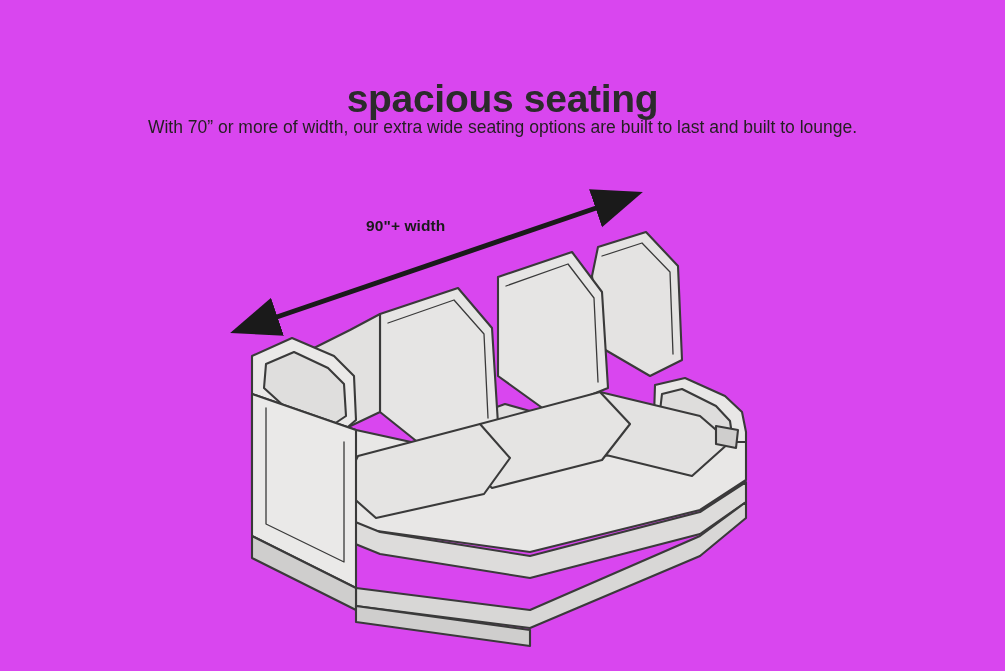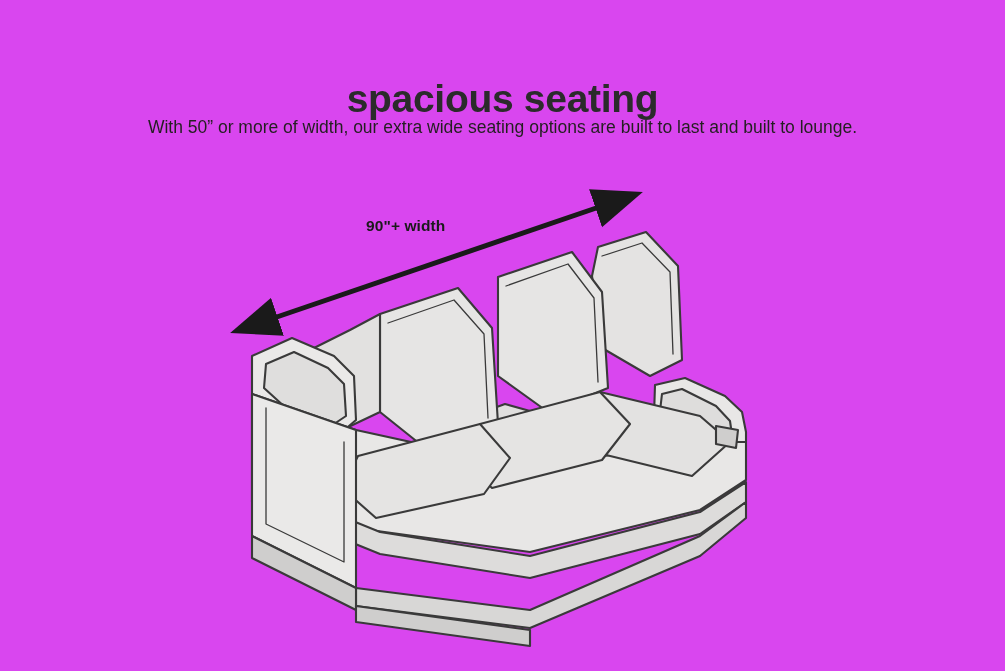--- a/index.html
+++ b/index.html
@@ -70,21 +70,21 @@
   }
 </style>
 </head>
 <body>
 
 <div class="page">
 
   <h1 class="headline">spacious seating</h1>
 
   <div class="subcopy">
-    <span class="line">With 50” or more of width, our extra wide seating options are built to last and built to lounge.</span>
+    <span class="line">With 70” or more of width, our extra wide seating options are built to last and built to lounge.</span>
   </div>
 
   <div class="measure-label">90"+ width</div>
 
   <div class="illustration">
     <svg viewBox="0 0 560 470" xmlns="http://www.w3.org/2000/svg">
       <defs>
         <marker id="arrowStart" markerWidth="10" markerHeight="10" refX="8" refY="4" orient="auto">
           <path d="M10,0 L0,4 L10,8 z" fill="#1a1a1a"></path>
         </marker>

